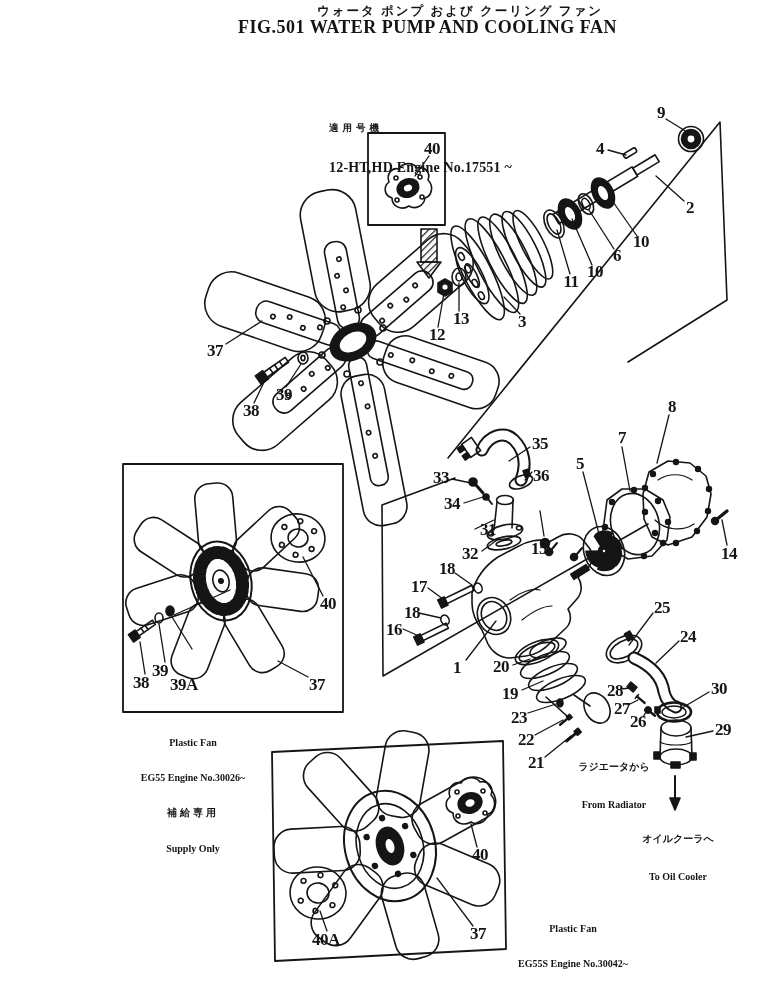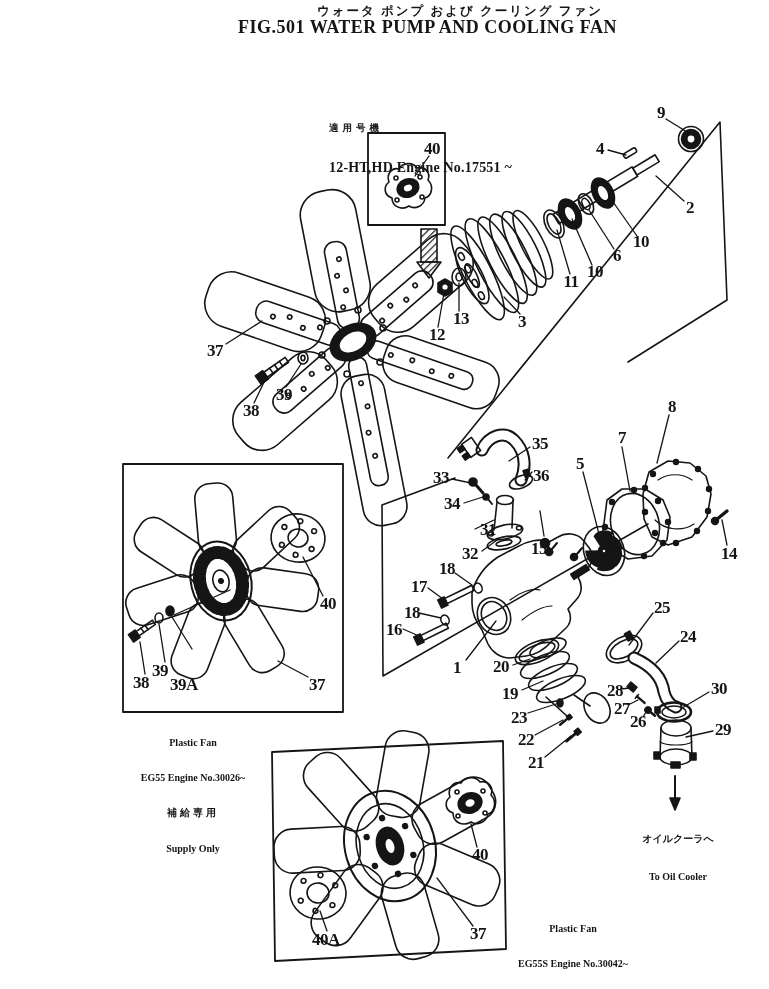--- a/index.html
+++ b/index.html
@@ -552,20 +552,24 @@
   </svg>
 
   <div class="txt title-ja">ウォータ ポンプ および クーリング ファン</div>
   <div class="txt title-en">FIG.501 WATER PUMP AND COOLING FAN</div>
 
   <div class="txt note-appl">
     <div class="ja">適用号機</div>
     <div class="en">12-HT,HD Engine No.17551 ~</div>
   </div>
 
+  <div class="txt note-2line note-radiator">
+    <div>ラジエータから</div>
+    <div>From Radiator</div>
+  </div>
 
   <div class="txt note-2line note-oilcooler">
     <div>オイルクーラへ</div>
     <div>To Oil Cooler</div>
   </div>
 
   <div class="txt caption caption-left">
     <div>Plastic Fan</div>
     <div>EG55 Engine No.30026~</div>
     <div style="letter-spacing:3px;">補給専用</div>

